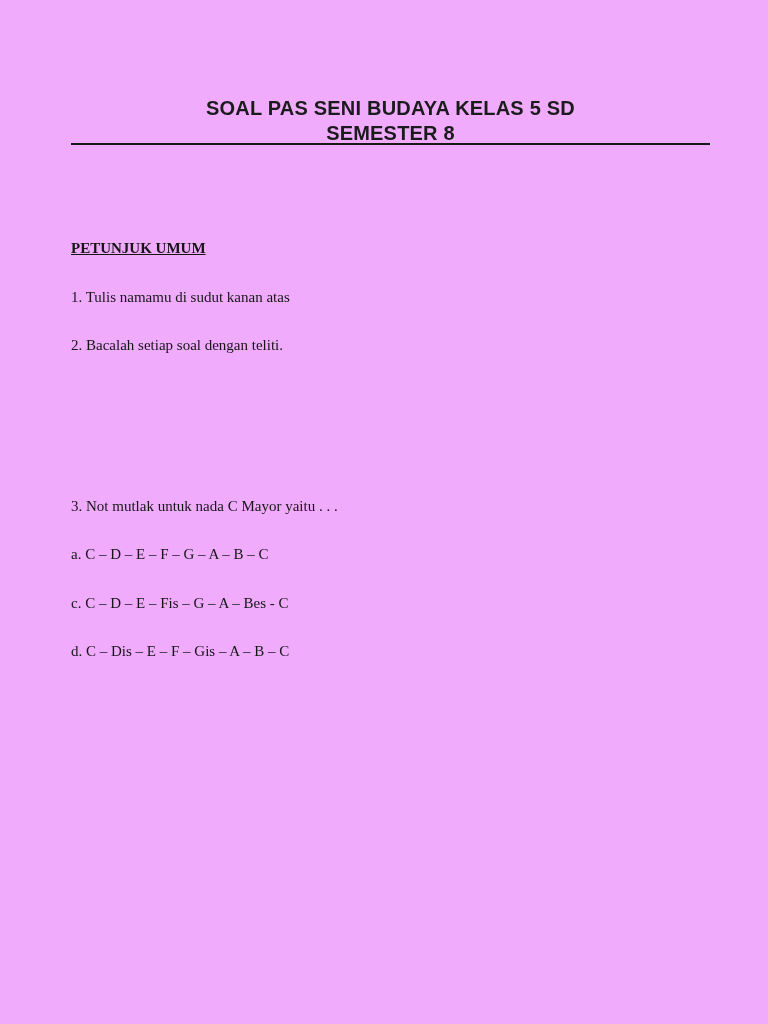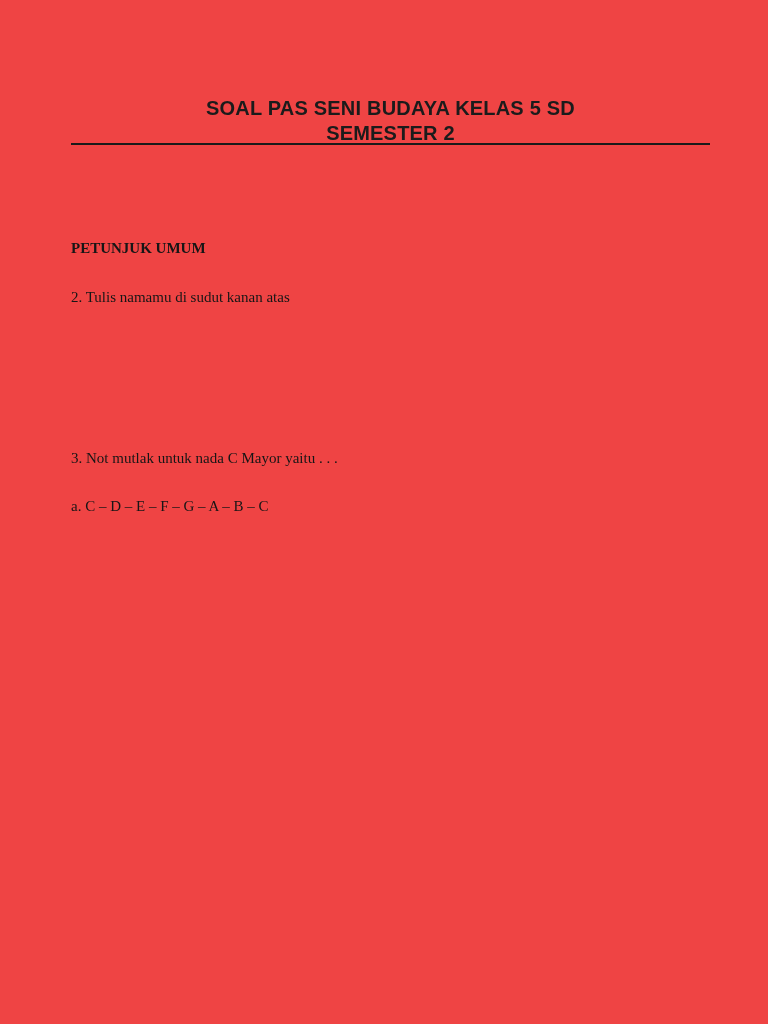--- a/index.html
+++ b/index.html
@@ -4,21 +4,21 @@
 <style>
   html, body {
     margin: 0;
     padding: 0;
     background: #ffffff;
   }
   .page {
     position: relative;
     width: 768px;
     height: 1024px;
-    background: #ef4444;
+    background: #f0abfc;
     overflow: hidden;
     color: #161616;
   }
   .title-block {
     position: absolute;
     top: 96px;
     left: 71px;
     width: 639px;
     text-align: center;
     font-family: "Liberation Sans", sans-serif;
@@ -42,46 +42,49 @@
     left: 71px;
     width: 600px;
     font-family: "Liberation Serif", serif;
     font-size: 15px;
     line-height: 16.1px;
     color: #161616;
     white-space: pre-wrap;
   }
   .block { margin-bottom: 16.1px; }
   .block:last-child { margin-bottom: 0; }
-  .bold { font-weight: bold; }
+  .bold { font-weight: bold; text-decoration: underline; }
   .line { min-height: 16.1px; }
 </style>
 </head>
 <body>
 
 <div class="page">
 
   <header class="title-block">
     <div class="title-line">SOAL PAS SENI BUDAYA KELAS 5 SD</div>
-    <div class="title-line">SEMESTER 2</div>
+    <div class="title-line">SEMESTER 8</div>
   </header>
 
   <div class="rule"></div>
 
   <main class="content">
 
     <section class="block">
       <div class="line bold">PETUNJUK UMUM</div>
-      <div class="line">2. Tulis namamu di sudut kanan atas</div>
+      <div class="line">1. Tulis namamu di sudut kanan atas</div>
+      <div class="line">2. Bacalah setiap soal dengan teliti.</div>
     </section>
 
 
     <section class="block">
       <div class="line">3. Not mutlak untuk nada C Mayor yaitu . . .</div>
       <div class="line">a. C – D – E – F – G – A – B – C</div>
+      <div class="line">c. C – D – E – Fis – G – A – Bes - C</div>
+      <div class="line">d. C – Dis – E – F – Gis – A – B – C</div>
     </section>
 
     
 
     
 
     
 
     
 

